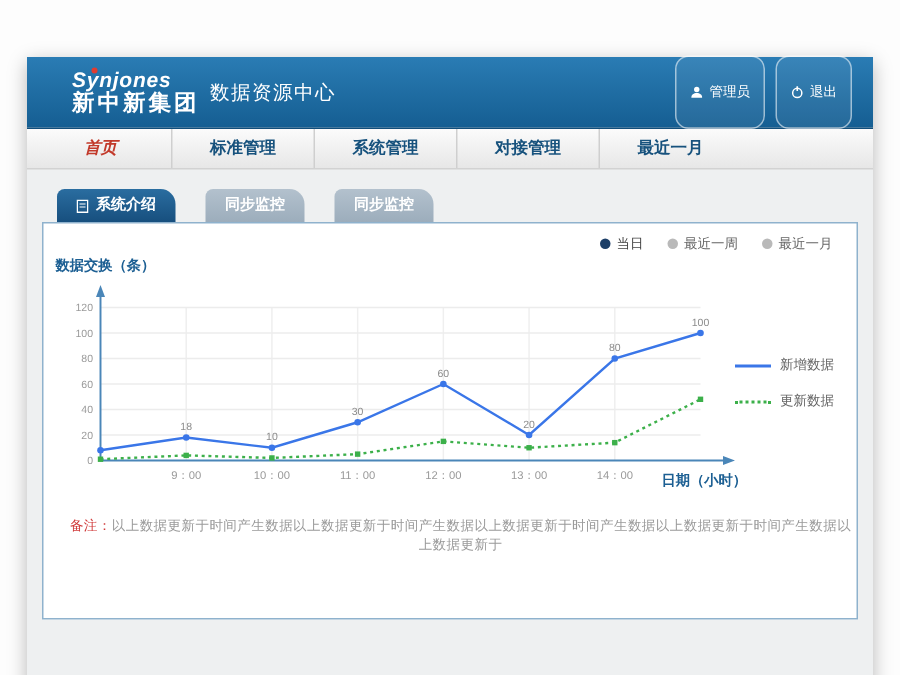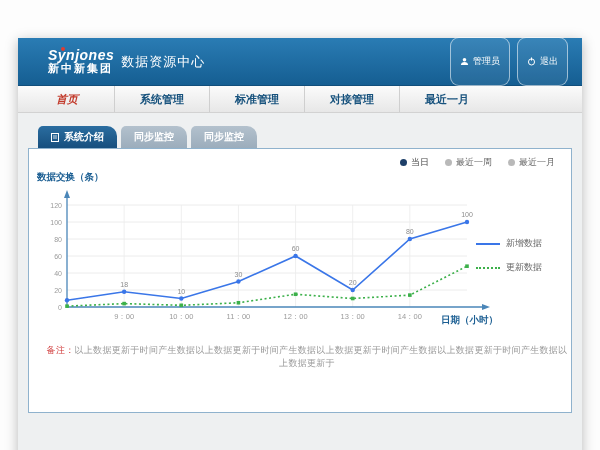--- a/index.html
+++ b/index.html
@@ -13,21 +13,21 @@
     background:#eef0f1;box-shadow:0 3px 12px rgba(0,0,0,0.28);
   }
   
   .site-header{
     height:47px;background:linear-gradient(#2a7cb4,#155e92);
     border-bottom:1px solid #114e7b;display:flex;align-items:center;position:relative;
   }
   .logo{margin-left:30px;color:#fff;line-height:1.05;position:relative;}
   .logo-primary{font-size:14px;font-weight:bold;font-style:italic;letter-spacing:.5px;display:block;}
   .logo-dot{position:absolute;left:13px;top:-1px;width:4px;height:4px;border-radius:50%;background:#e03c31;}
-  .logo-secondary{font-size:11px;font-weight:bold;letter-spacing:2px;display:block;}
+  .logo-secondary{font-size:15px;font-weight:bold;letter-spacing:2px;display:block;}
   .site-title{color:#fff;font-size:13px;margin-left:7px;letter-spacing:1px;}
   .header-actions{position:absolute;right:14px;top:0;height:100%;display:flex;align-items:center;gap:7px;}
   .pill-btn{
     display:flex;align-items:center;gap:4px;color:#fff;font-size:9px;
     border:1px solid rgba(255,255,255,.55);border-radius:9px;padding:17px 9px;
     background:rgba(255,255,255,.07);cursor:pointer;
   }
   .pill-btn svg{display:block;}
   
   .main-nav{
@@ -37,38 +37,38 @@
   .nav-item{
     width:94px;text-align:center;line-height:26px;font-size:11px;font-weight:bold;
     color:#17527d;cursor:pointer;
   }
   .nav-item + .nav-item{border-left:1px solid #cfcfcf;}
   .nav-item.active{color:#c23a2b;font-style:italic;}
   
   .content{position:relative;padding:13px 10px 0 10px;}
   .tab-row{display:flex;margin-left:10px;}
   .tab{
-    height:22px;line-height:22px;padding:0 13px;margin-right:4px;color:#fff;
+    height:22px;line-height:22px;padding:0 13px;margin-right:20px;color:#fff;
     font-size:10px;font-weight:bold;border-radius:5px 10px 0 0;cursor:pointer;
     background:linear-gradient(#b3c1cd,#9cadbc);display:flex;align-items:center;gap:5px;
   }
   .tab.active{background:linear-gradient(#2a6da0,#174f7e);}
   .panel{
     position:relative;background:#fff;border:1px solid #8fb2cd;height:263px;
   }
   
   .radio-group{position:absolute;top:7px;right:16px;display:flex;gap:16px;align-items:center;}
   .radio-item{display:flex;align-items:center;gap:4px;font-size:9px;color:#666;cursor:pointer;}
   .radio-dot{width:7px;height:7px;border-radius:50%;background:#b9b9b9;}
   .radio-item.selected .radio-dot{background:#1d3f68;}
   .radio-item.selected{color:#444;}
   
   #chart-svg{position:absolute;left:6px;top:20px;width:530px;height:158px;}
   #chart-svg text{font-family:"Liberation Sans","DejaVu Sans",sans-serif;}
-  .legend{position:absolute;right:29px;top:88px;display:flex;flex-direction:column;gap:11px;}
+  .legend{position:absolute;right:15px;top:88px;display:flex;flex-direction:column;gap:11px;}
   .legend-item{display:flex;align-items:center;gap:6px;font-size:9px;color:#666;cursor:pointer;}
   .legend-swatch{width:24px;height:0;border-top:2px solid #3a76e8;}
   .legend-swatch.dotted{border-top:2px dotted #3cb04a;}
   
   .footnote{
     position:absolute;left:14px;right:0;bottom:42px;text-align:center;
     font-size:9px;color:#9a9a9a;letter-spacing:.3px;
   }
   .footnote .prefix{color:#d03a3a;}
 </style>
@@ -97,22 +97,22 @@
             <circle cx="5" cy="5.5" r="3.4" fill="none" stroke="#fff" stroke-width="1.1"></circle>
             <line x1="5" y1="0.5" x2="5" y2="4" stroke="#fff" stroke-width="1.2"></line>
           </svg>
         <span>退出</span>
       </div>
     </div>
   </div>
 
   <div class="main-nav">
     <div class="nav-item active">首页</div>
+    <div class="nav-item">标准管理</div>
     <div class="nav-item">系统管理</div>
-    <div class="nav-item">标准管理</div>
     <div class="nav-item">对接管理</div>
     <div class="nav-item">最近一月</div>
   </div>
 
   <div class="content">
 
     <div class="tab-row">
       <div class="tab active">
         <svg width="8" height="9" viewBox="0 0 8 9">
             <rect x="0.5" y="0.5" width="7" height="8" fill="none" stroke="#fff" stroke-width="1"></rect>

